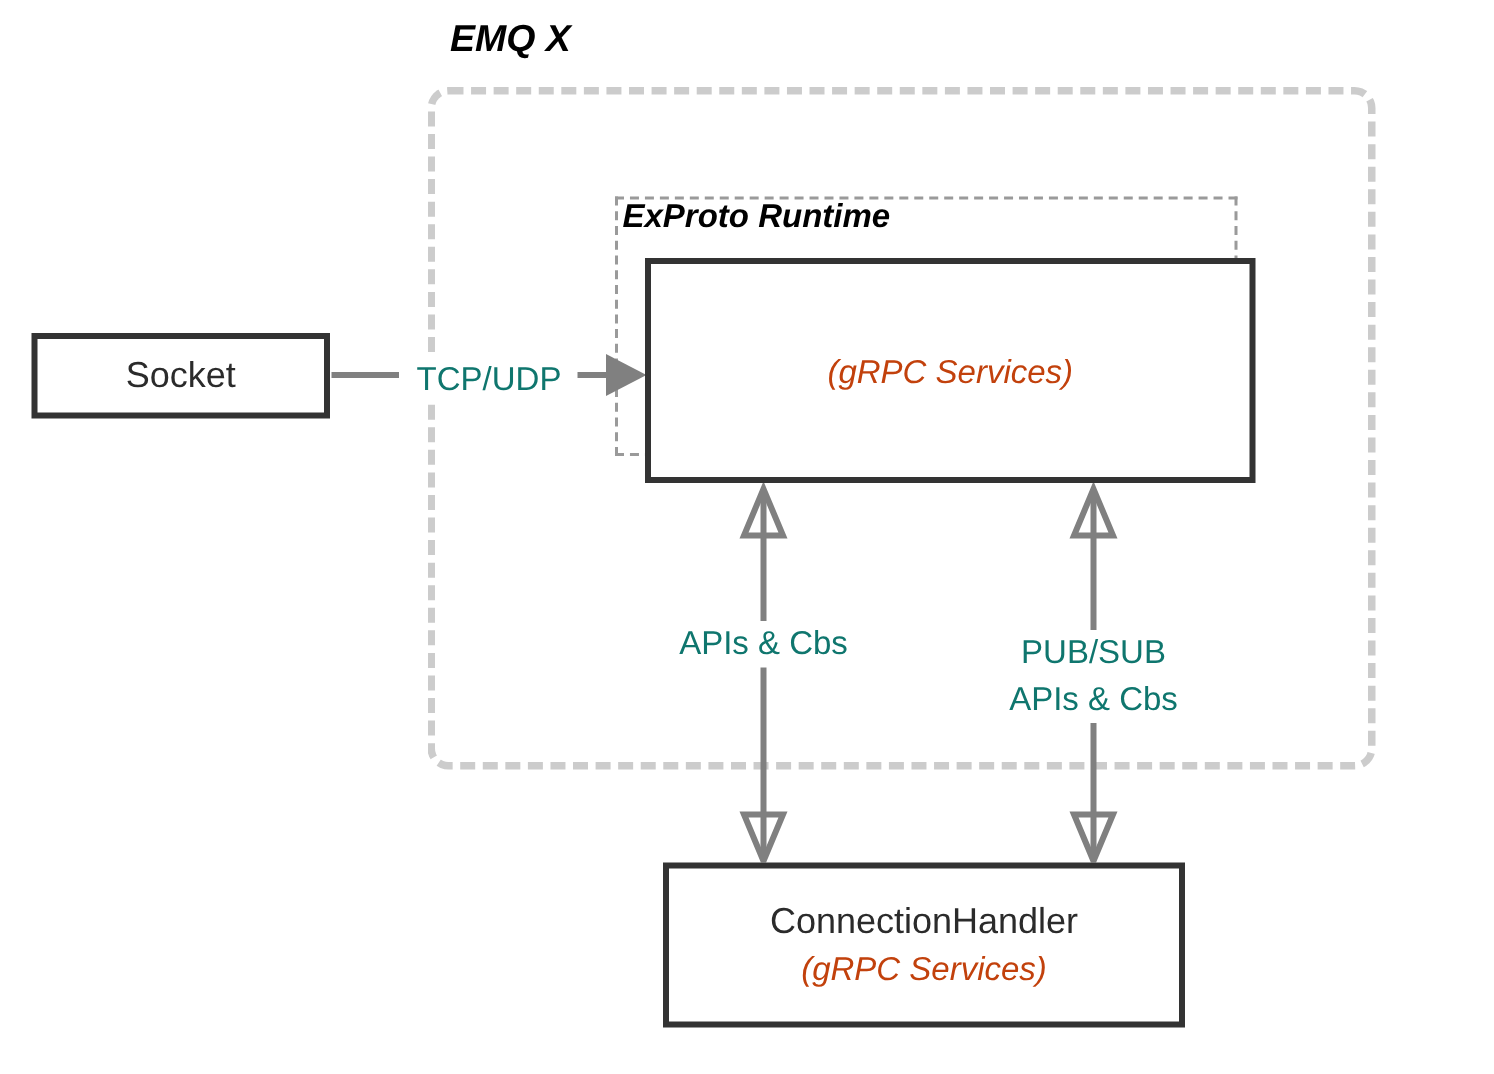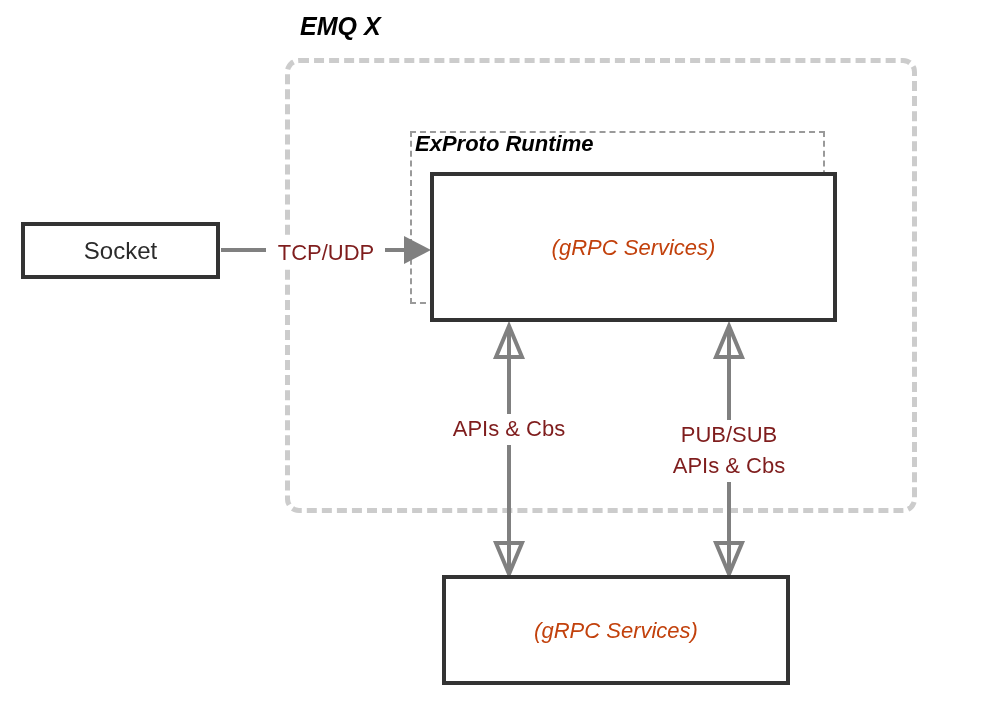--- a/index.html
+++ b/index.html
@@ -64,21 +64,21 @@
     font-style: italic;
     color: #000000;
     white-space: nowrap;
   }
   .caption-outer { font-size: 25px; }
   .caption-inner { font-size: 22px; margin-top: 34px; }
   
   .edge-label {
     position: absolute;
     font-size: 22px;
-    color: #7f1d1d;
+    color: #0f766e;
     white-space: nowrap;
     text-align: center;
     background: #ffffff;
     line-height: 1.35;
   }
   .edge-label.two-line { line-height: 1.4; }
   
   #edges {
     position: absolute;
     left: 0;
@@ -123,20 +123,21 @@
 
   <div class="node-box" style="left:21px; top:222px; width:199px; height:57px;">
     <div class="node-title">Socket</div>
   </div>
 
   <div class="node-box" style="left:430px; top:172px; width:407px; height:150px;">
     <div class="node-sub">(gRPC Services)</div>
   </div>
 
   <div class="node-box" style="left:442px; top:575px; width:348px; height:110px;">
+    <div class="node-title">ConnectionHandler</div>
     <div class="node-sub">(gRPC Services)</div>
   </div>
 
   <div class="edge-label" style="left:269px; top:238px; width:114px;">TCP/UDP</div>
 
   <div class="edge-label two-line" style="left:439px; top:414px; width:140px;">
     <div>APIs &amp; Cbs</div>
   </div>
 
   <div class="edge-label two-line" style="left:659px; top:420px; width:140px;">

